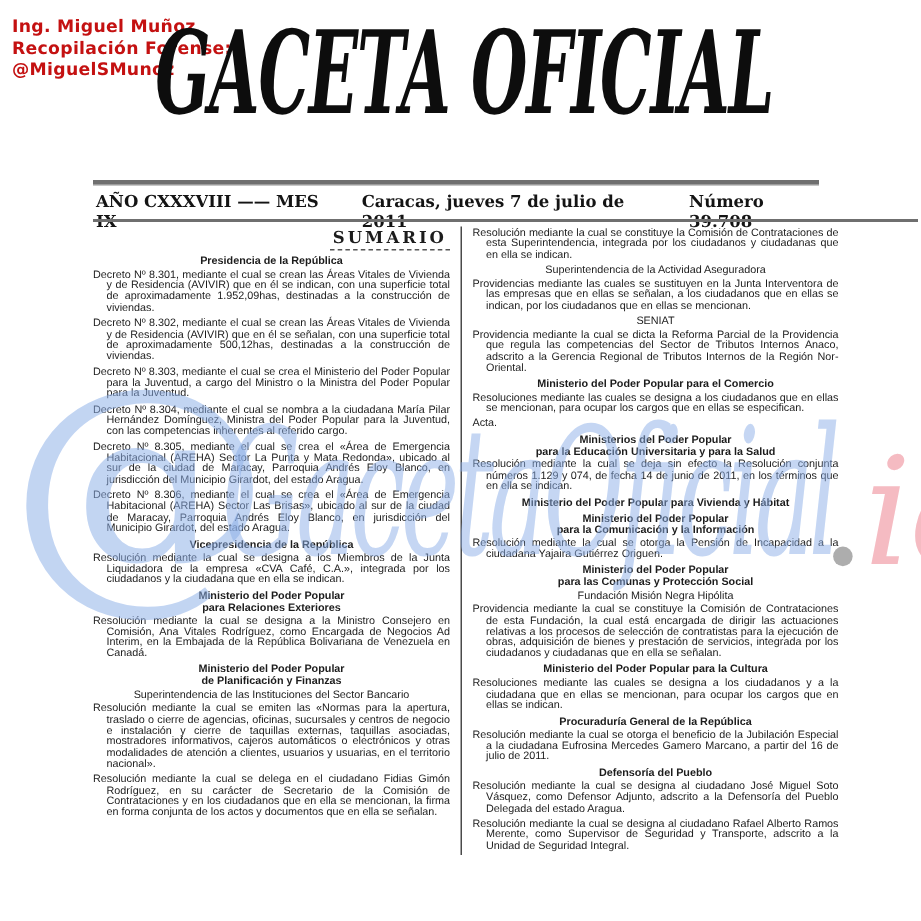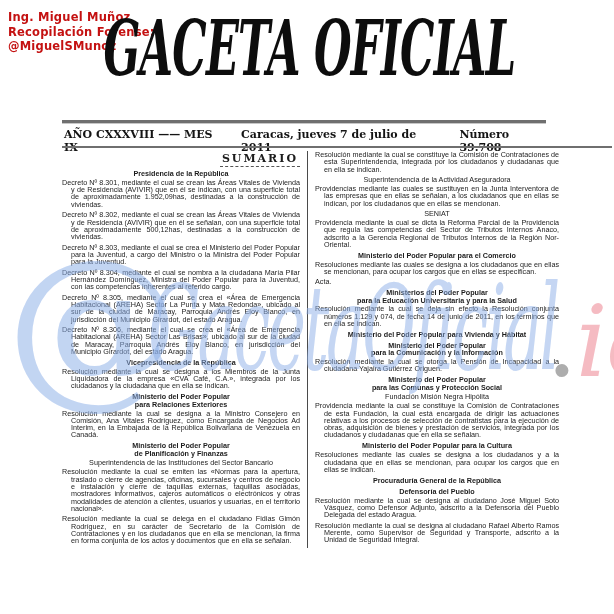--- a/index.html
+++ b/index.html
@@ -152,20 +152,21 @@
           <p class="blk heading">Ministerio del Poder Popular
 para la Comunicación y la Información</p>
           <p class="blk para">Resolución mediante la cual se otorga la Pensión de Incapacidad a la ciudadana Yajaira Gutiérrez Origuen.</p>
           <p class="blk heading">Ministerio del Poder Popular
 para las Comunas y Protección Social</p>
           <p class="blk subheading">Fundación Misión Negra Hipólita</p>
           <p class="blk para">Providencia mediante la cual se constituye la Comisión de Contrataciones de esta Fundación, la cual está encargada de dirigir las actuaciones relativas a los procesos de selección de contratistas para la ejecución de obras, adquisición de bienes y prestación de servicios, integrada por los ciudadanos y ciudadanas que en ella se señalan.</p>
           <p class="blk heading">Ministerio del Poder Popular para la Cultura</p>
           <p class="blk para">Resoluciones mediante las cuales se designa a los ciudadanos y a la ciudadana que en ellas se mencionan, para ocupar los cargos que en ellas se indican.</p>
           <p class="blk heading">Procuraduría General de la República</p>
+          <p class="blk para">Resolución mediante la cual se otorga el beneficio de la Jubilación Especial a la ciudadana Eufrosina Mercedes Gamero Marcano, a partir del 16 de julio de 2011.</p>
           <p class="blk heading">Defensoría del Pueblo</p>
           <p class="blk para">Resolución mediante la cual se designa al ciudadano José Miguel Soto Vásquez, como Defensor Adjunto, adscrito a la Defensoría del Pueblo Delegada del estado Aragua.</p>
           <p class="blk para">Resolución mediante la cual se designa al ciudadano Rafael Alberto Ramos Merente, como Supervisor de Seguridad y Transporte, adscrito a la Unidad de Seguridad Integral.</p>
         </div>
     </div>
   </div>
 
   <div class="wm">
     <span class="wm-at" style="color: rgb(140, 175, 232);">@</span>
     <span class="wm-word" style="color: rgb(140, 175, 232);">GacetaOficial</span>

